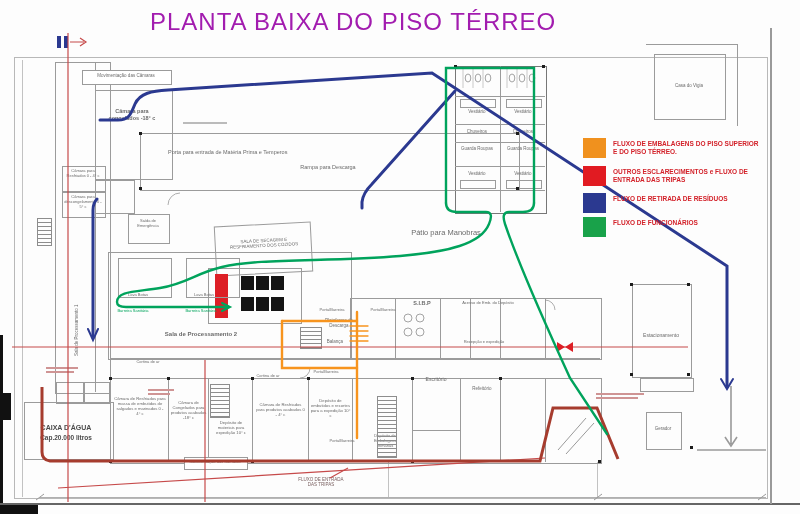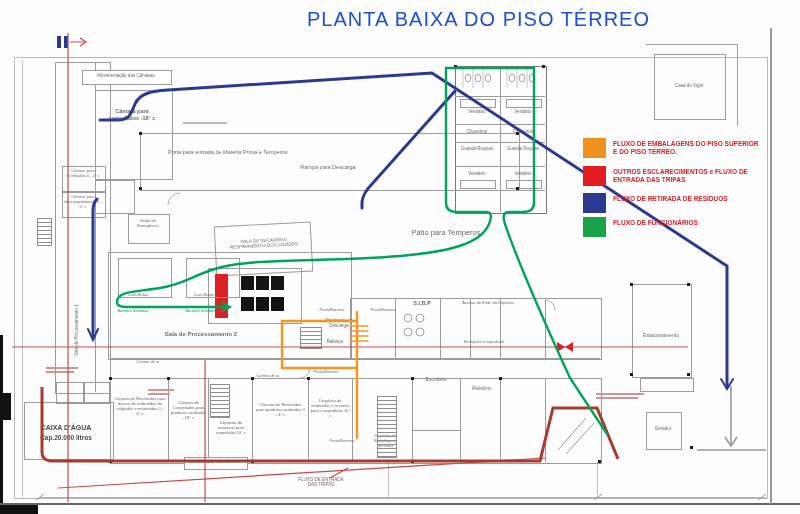--- a/index.html
+++ b/index.html
@@ -8,22 +8,22 @@
   .abs{position:absolute;}
   .room{position:absolute;border:1px solid #9b9b9b;background:transparent;}
   .roomd{position:absolute;border:1px solid #777;}
   .wallv{position:absolute;width:1px;background:#9b9b9b;}
   .wallh{position:absolute;height:1px;background:#9b9b9b;}
   .lbl{position:absolute;color:#6b6b6b;font-size:5px;line-height:1.2;text-align:center;}
   .sq{position:absolute;width:3px;height:3px;background:#1c1c1c;}
   .blk{position:absolute;background:#141414;}
   .squig{position:absolute;height:2px;background:#cf9494;}
   .squig.gray{background:#bbb;}
-  #title{position:absolute;left:150px;top:8px;width:500px;text-align:right;
-         font-size:20px;color:#1d4ed8;letter-spacing:1px;}
+  #title{position:absolute;left:150px;top:8px;width:500px;text-align:left;
+         font-size:24px;color:#a21caf;letter-spacing:1px;}
   .legend-row{position:absolute;display:flex;align-items:flex-start;}
   .legend-swatch{width:23px;height:20px;flex:0 0 23px;margin-right:7px;}
   .legend-text{font-size:6.5px;font-weight:bold;line-height:1.3;width:150px;text-align:left;padding-top:2px;}
   .vtext{writing-mode:vertical-rl;transform:rotate(180deg);}
   svg{position:absolute;left:0;top:0;pointer-events:none;}
   .stairs{position:absolute;border:1px solid #8d8d8d;background:
       repeating-linear-gradient(to bottom,transparent 0,transparent 3px,#8d8d8d 3px,#8d8d8d 4px);}
 </style>
 </head>
 <body>
@@ -75,21 +75,21 @@
   <div class="blk" style="left:271px;top:297px;width:13px;height:14px;"></div>
 
   <div class="room" style="left:108px;top:252px;width:242px;height:106px;"></div>
   <div class="room" style="left:118px;top:258px;width:52px;height:38px;"></div>
   <div class="room" style="left:186px;top:258px;width:52px;height:38px;"></div>
   <div class="lbl" style="left:120px;top:293px;width:36px;font-size:4px;">Lava Botas</div>
   <div class="lbl" style="left:186px;top:293px;width:36px;font-size:4px;">Lava Botas</div>
   <div class="lbl" style="left: 112px; top: 309px; width: 42px; font-size: 4px; color: rgb(0, 163, 92);">Barreira Sanitária</div>
   <div class="lbl" style="left: 180px; top: 309px; width: 42px; font-size: 4px; color: rgb(0, 163, 92);">Barreira Sanitária</div>
   <div class="lbl" style="left:158px;top:331px;width:86px;font-size:6px;font-weight:bold;">Sala de Processamento 2</div>
-  <div class="lbl" style="left:393px;top:228px;width:106px;font-size:7.5px;">Pátio para Temperos</div>
+  <div class="lbl" style="left:393px;top:228px;width:106px;font-size:7.5px;">Pátio para Manobras</div>
 
   <div class="wallh" style="left:110px;top:358px;width:490px;"></div>
   <div class="lbl" style="left:128px;top:360px;width:40px;font-size:4px;">Cortina de ar</div>
   <div class="lbl" style="left:248px;top:374px;width:40px;font-size:4px;">Cortina de ar</div>
   <div class="lbl" style="left:306px;top:370px;width:40px;font-size:4px;">Porta/Barreira</div>
 
   <div class="room" style="left:350px;top:298px;width:250px;height:60px;"></div>
   <div class="wallv" style="left:395px;top:298px;height:60px;"></div>
   <div class="wallv" style="left:440px;top:298px;height:60px;"></div>
   <div class="wallv" style="left:470px;top:298px;height:60px;"></div>

